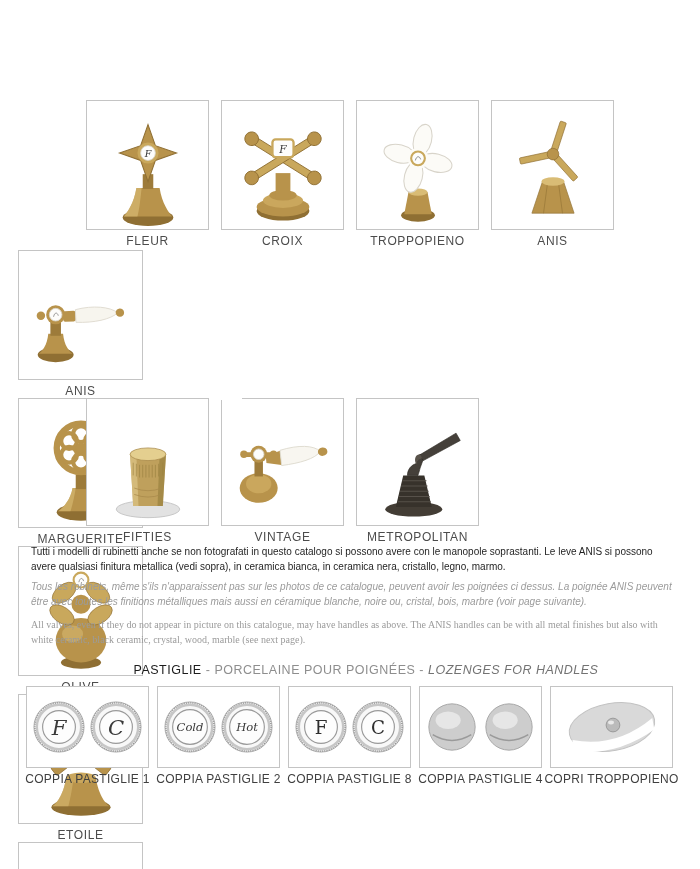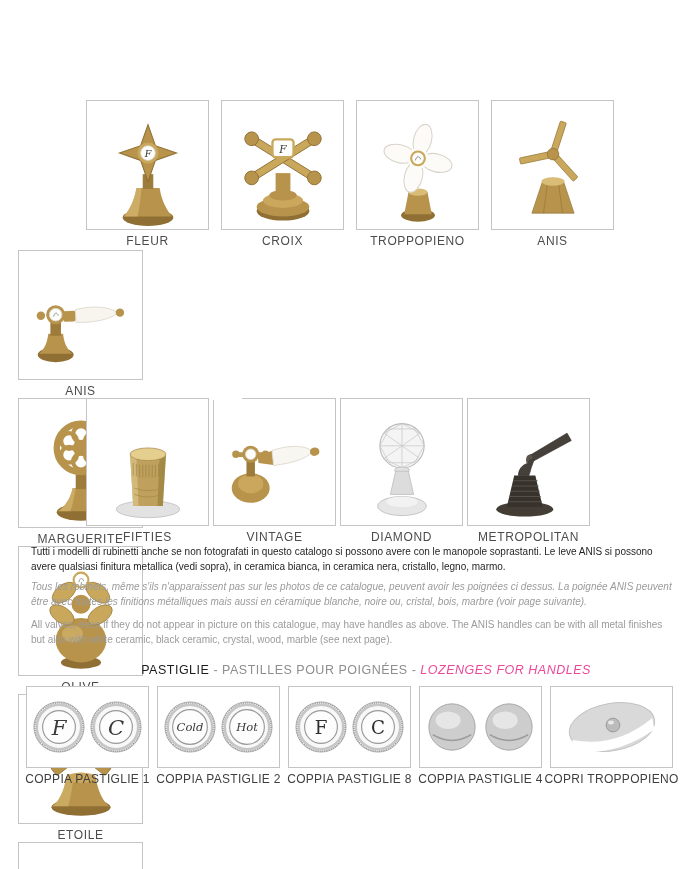--- a/index.html
+++ b/index.html
@@ -1,46 +1,46 @@
 <!DOCTYPE html>
 <html><head>
 <meta charset="utf-8">
 <style>
   html,body{margin:0;padding:0;background:#fff;}
   .page{position:relative;width:700px;height:869px;background:#ffffff;overflow:hidden;
         font-family:"Liberation Sans",sans-serif;}
   .row{position:absolute;display:flex;}
   .row1{top:100px;left:86px;gap:12px;}
   .row2{top:250px;left:18px;gap:0;flex-direction:column;}
-  .row3{top:398px;left:86px;gap:4px;}
+  .row3{top:398px;left:86px;gap:12px;}
   .row4{top:686px;left:26px;gap:8px;}
   .cell{display:flex;flex-direction:column;align-items:center;}
   .row1 .cell,.row3 .cell{width:123px;}
   .row2 .cell{width:125px;}
   .row4 .cell{width:123px;}
   .box{box-sizing:border-box;width:100%;border:1px solid #c4c4c4;background:#fff;
        display:flex;align-items:flex-end;justify-content:center;}
   .row1 .box,.row2 .box{height:130px;}
   .row3 .box{height:128px;}
   .row4 .box{height:82px;align-items:center;gap:3px;}
   .plabel{margin-top:4px;font-size:12px;color:#4c4c4c;letter-spacing:0.6px;text-align:center;
           white-space:nowrap;}
   .row4 .plabel{font-size:12px;color:#3f3f3f;letter-spacing:0.3px;}
   .patch{position:absolute;left:209px;top:348px;width:33px;height:52px;background:#ffffff;z-index:4;}
   .textblock{position:absolute;top:544px;left:31px;width:641px;font-size:10px;line-height:15px;}
   .textblock p{margin:0;}
   .p-it{color:#1f1f1f;margin-bottom:5px !important;}
   .p-fr{color:#9b9b9b;margin-bottom:8px !important;font-style:italic;}
-  .p-en{color:#9b9b9b;}
+  .p-en{color:#9b9b9b;font-family:Liberation Serif, serif;}
   .section-title{position:absolute;top:663px;left:0;width:700px;text-align:center;
                  font-size:12.5px;letter-spacing:0.5px;}
   .st-it{color:#1c1c1c;margin-left:32px;}
   .st-sep{color:#8e8e8e;margin:0 4px;}
   .st-fr{color:#8e8e8e;}
-  .st-en{color:#ec4899;font-style:italic;}
+  .st-en{color:#737373;font-style:italic;}
   svg{display:block;}
   .handle-svg{margin-bottom:1px;}
   text{font-family:"DejaVu Serif","Liberation Serif",serif;}
 </style>
 </head>
 <body>
 
 <div class="page">
 
   <div class="row row1">
@@ -270,41 +270,20 @@
           <g transform="rotate(-6 50 44)">
             <path d="M34 40 L48 36.5 L48 50 L34 46.5 Z" fill="#b8934b"></path>
             <path d="M48 36 C66 32.5 80 34.5 86 41 C80 47.5 66 50 48 50.5 Z" fill="#f8f6f0" stroke="#dcd8cc" stroke-width="0.8"></path>
             <ellipse cx="88" cy="41.5" rx="4.5" ry="4" fill="#b8934b"></ellipse>
           </g>
         </svg>
       </div>
       <div class="plabel">VINTAGE</div>
     </div>
 
-    <div class="cell">
-      <div class="box">
-        <svg class="handle-svg" width="106" height="112" viewBox="0 0 100 106">
-          <circle cx="50" cy="32" r="21" fill="#f4f4f4" stroke="#b8b8b8" stroke-width="1"></circle>
-          <g stroke="#c8c8c8" stroke-width="0.7" fill="none">
-            <path d="M29 32 L71 32"></path>
-              <path d="M33 20 L67 44"></path>
-              <path d="M67 20 L33 44"></path>
-            <path d="M50 11 L50 53"></path>
-              <path d="M33 44 L50 53 L67 44"></path>
-              <path d="M33 20 L50 11 L67 20"></path>
-            <path d="M29 32 L38 16 L62 16 L71 32 L62 48 L38 48 Z"></path>
-          </g>
-          <ellipse cx="50" cy="55" rx="7" ry="3" fill="#e2e2e2" stroke="#b8b8b8" stroke-width="0.7"></ellipse>
-          <path d="M44 56 L56 56 L61 78 L39 78 Z" fill="#dcdcdc" stroke="#b8b8b8" stroke-width="0.7"></path>
-          <ellipse cx="50" cy="89" rx="23" ry="9" fill="#e6e6e6" stroke="#bdbdbd" stroke-width="0.8"></ellipse>
-          <ellipse cx="50" cy="85" rx="15" ry="5" fill="#f2f2f2"></ellipse>
-        </svg>
-      </div>
-      <div class="plabel">DIAMOND</div>
-    </div>
 
     <div class="cell">
       <div class="box">
         <svg class="handle-svg" width="106" height="112" viewBox="0 0 100 106">
           <ellipse cx="46" cy="92" rx="27" ry="7" fill="#433d35"></ellipse>
           <path d="M36 60 L56 60 L63 90 L29 90 Z" fill="#37322b"></path>
           <path d="M35 65 L58 65 M34 70 L59 70 M33 75 L60 75 M32 80 L61 80 M31 85 L62 85" stroke="#57514a" stroke-width="1" fill="none"></path>
           <path d="M40 60 C40 54 44 50 48 49 L52 40 L56 42 L52 53 C51 57 50 60 50 60 Z" fill="#45403a" stroke="#2b2722" stroke-width="0.6"></path>
           <path d="M51 41 L86 20 L90 27 L55 46 Z" fill="#45403a" stroke="#2b2722" stroke-width="0.6"></path>
           <path d="M48 49 C46 44 48 40 52 40 L54 44 C51 44 49 46 49 49 Z" fill="#59534b"></path>
@@ -316,21 +295,21 @@
 
   <div class="patch"></div>
 
   <div class="textblock">
     <p class="p-it">Tutti i modelli di rubinetti anche se non fotografati in questo catalogo si possono avere con le manopole soprastanti. Le leve ANIS si possono avere qualsiasi finitura metallica (vedi sopra), in ceramica bianca, in ceramica nera, cristallo, legno, marmo.</p>
     <p class="p-fr">Tous les robinets, même s'ils n'apparaissent pas sur les photos de ce catalogue, peuvent avoir les poignées ci dessus. La poignée ANIS peuvent être avec toutes les finitions métalliques mais aussi en céramique blanche, noire ou, cristal, bois, marbre (voir page suivante).</p>
     <p class="p-en">All valves, even if they do not appear in picture on this catalogue, may have handles as above. The ANIS handles can be with all metal finishes but also with white ceramic, black ceramic, crystal, wood, marble (see next page).</p>
   </div>
 
   <div class="section-title">
-    <span class="st-it">PASTIGLIE</span><span class="st-sep">-</span><span class="st-fr">PASTILLES POUR POIGNÉES</span><span class="st-sep">-</span><span class="st-en">LOZENGES FOR HANDLES</span>
+    <span class="st-it">PASTIGLIE</span><span class="st-sep">-</span><span class="st-fr">PORCELAINE POUR POIGNÉES</span><span class="st-sep">-</span><span class="st-en">LOZENGES FOR HANDLES</span>
   </div>
 
   <div class="row row4">
 
     <div class="cell">
       <div class="box">
         <svg width="54" height="54" viewBox="0 0 56 56">
           <circle cx="28" cy="28" r="26" fill="#ededed" stroke="#adadad" stroke-width="1"></circle>
           <circle cx="28" cy="28" r="25" fill="none" stroke="#8f8f8f" stroke-width="1.4" stroke-dasharray="1,1.3"></circle>
           <circle cx="28" cy="28" r="23" fill="#f8f8f8" stroke="#c6c6c6" stroke-width="2.5"></circle>

